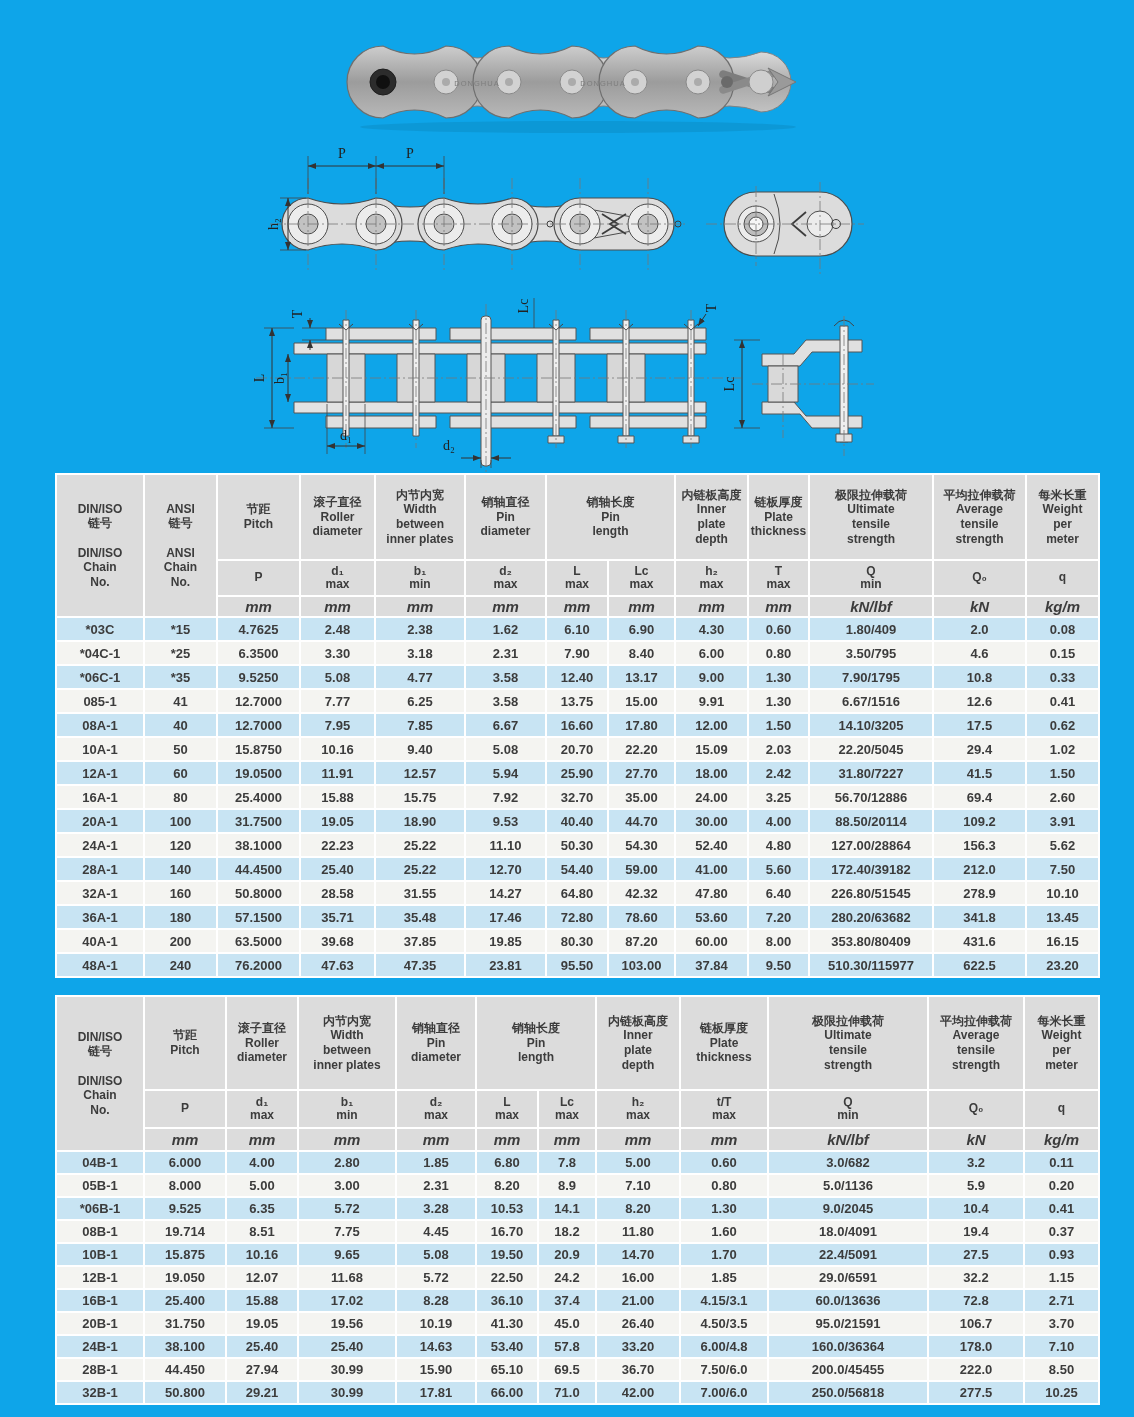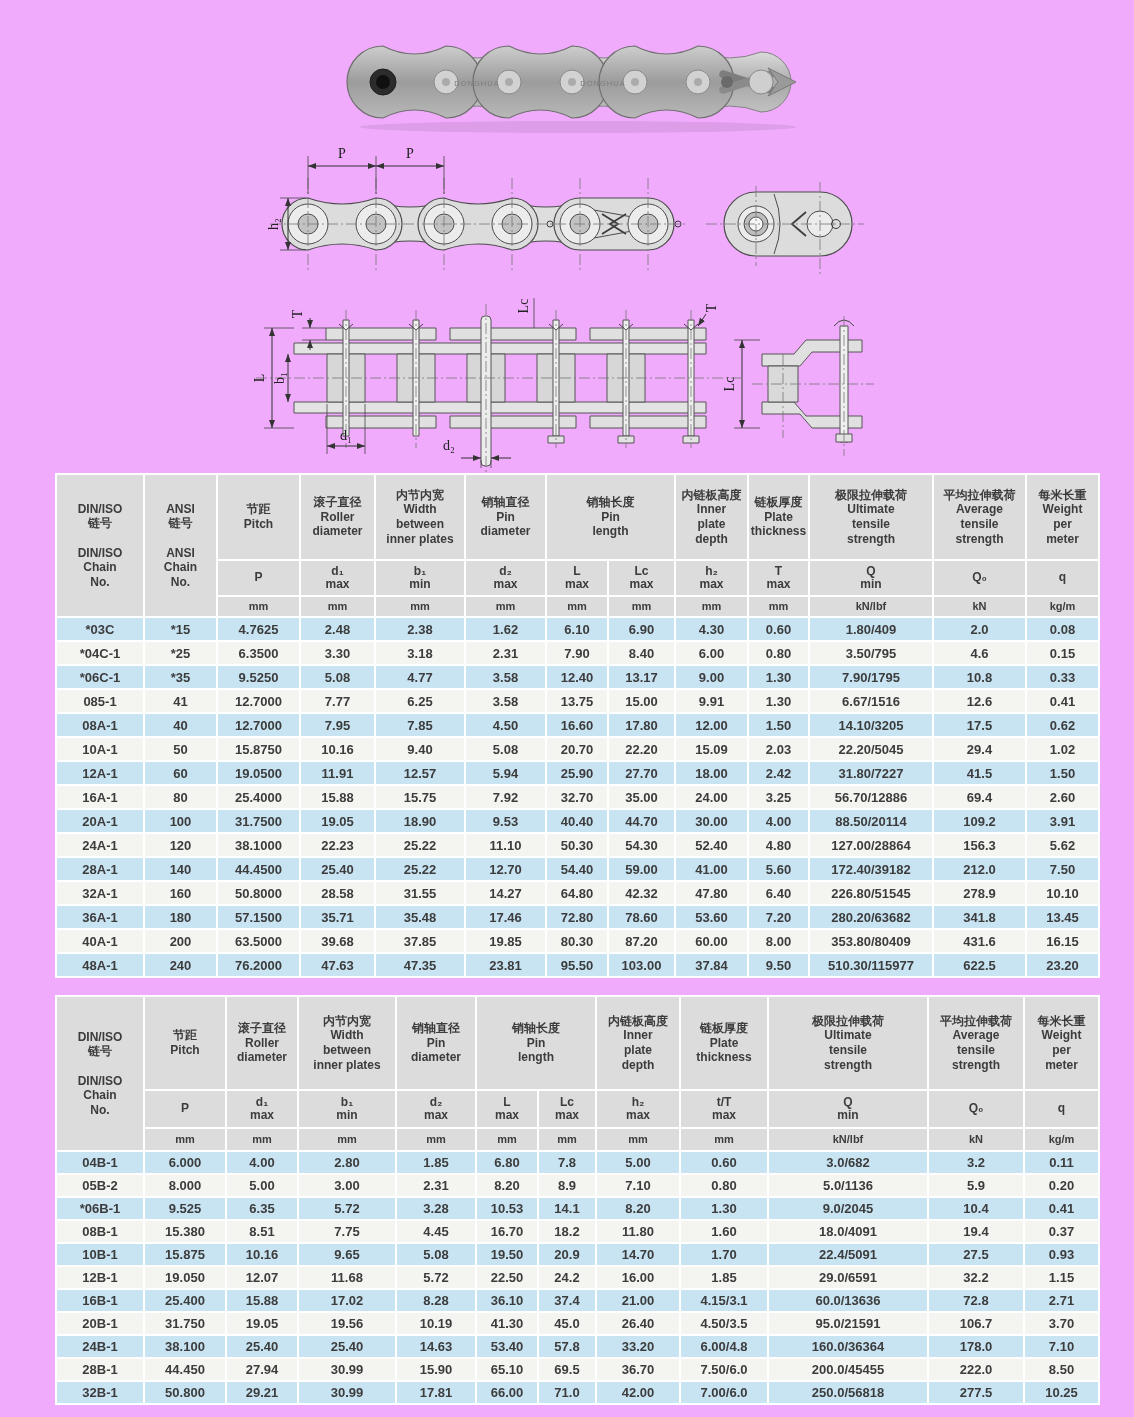--- a/index.html
+++ b/index.html
@@ -1,32 +1,32 @@
 <!DOCTYPE html>
 <html><head>
 <meta charset="utf-8">
 <style>
   html,body{margin:0;padding:0;background:#ffffff;}
-  .page{position:relative;width:1134px;height:1417px;background:#f0abfc;overflow:hidden;
+  .page{position:relative;width:1134px;height:1417px;background:#0ea5e9;overflow:hidden;
         font-family:"Liberation Sans","DejaVu Sans",sans-serif;}
   .abs{position:absolute;}
 
   
   table.spec{border-collapse:collapse;table-layout:fixed;border:1px solid #e2e2e2;}
   .spec th,.spec td{border:2px solid #ffffff;overflow:hidden;}
   .spec th{background:#dcdcdc;color:#3c3c3c;font-weight:700;text-align:center;
            white-space:pre-line;padding:2px 1px;}
   .spec td{color:#3c3c3c;font-weight:700;font-size:13px;text-align:center;padding:0 2px;}
   tr.b td{background:#c8e4f3;}
   tr.w td{background:#f4f4f1;}
 
   .t1{width:1043px;} .t2{width:1043px;}
   .h1 th{font-size:12px;line-height:1.22;vertical-align:middle;}
   .hs th{font-size:12px;line-height:1.1;}
-  .hu th{font-size:11px;line-height:1;}
+  .hu th{font-size:15px;line-height:1;font-style:italic;}
   .t1 .h1 th{height:80px;} .t1 .hs th{height:30px;} .t1 .hu th{height:15px;}
   .t1 td{height:22px;}
   .t2 .h1 th{height:88px;} .t2 .hs th{height:32px;} .t2 .hu th{height:17px;}
   .t2 td{height:21px;}
 
   
   .draw line,.draw path,.draw rect,.draw circle,.draw polyline,.draw polygon{vector-effect:non-scaling-stroke;}
   .cl{stroke:#777;stroke-width:.8;stroke-dasharray:11 3 2 3;fill:none;}
   .dim{stroke:#333;stroke-width:1;fill:none;}
   .ext{stroke:#444;stroke-width:.8;fill:none;}
@@ -470,21 +470,21 @@
           <td>6.67/1516</td>
           <td>12.6</td>
           <td>0.41</td>
         </tr>
         <tr class="b">
           <td>08A-1</td>
           <td>40</td>
           <td>12.7000</td>
           <td>7.95</td>
           <td>7.85</td>
-          <td>4.50</td>
+          <td>6.67</td>
           <td>16.60</td>
           <td>17.80</td>
           <td>12.00</td>
           <td>1.50</td>
           <td>14.10/3205</td>
           <td>17.5</td>
           <td>0.62</td>
         </tr>
         <tr class="w">
           <td>10A-1</td>
@@ -741,21 +741,21 @@
           <td>1.85</td>
           <td>6.80</td>
           <td>7.8</td>
           <td>5.00</td>
           <td>0.60</td>
           <td>3.0/682</td>
           <td>3.2</td>
           <td>0.11</td>
         </tr>
         <tr class="w">
-          <td>05B-2</td>
+          <td>05B-1</td>
           <td>8.000</td>
           <td>5.00</td>
           <td>3.00</td>
           <td>2.31</td>
           <td>8.20</td>
           <td>8.9</td>
           <td>7.10</td>
           <td>0.80</td>
           <td>5.0/1136</td>
           <td>5.9</td>
@@ -770,21 +770,21 @@
           <td>10.53</td>
           <td>14.1</td>
           <td>8.20</td>
           <td>1.30</td>
           <td>9.0/2045</td>
           <td>10.4</td>
           <td>0.41</td>
         </tr>
         <tr class="w">
           <td>08B-1</td>
-          <td>15.380</td>
+          <td>19.714</td>
           <td>8.51</td>
           <td>7.75</td>
           <td>4.45</td>
           <td>16.70</td>
           <td>18.2</td>
           <td>11.80</td>
           <td>1.60</td>
           <td>18.0/4091</td>
           <td>19.4</td>
           <td>0.37</td>

